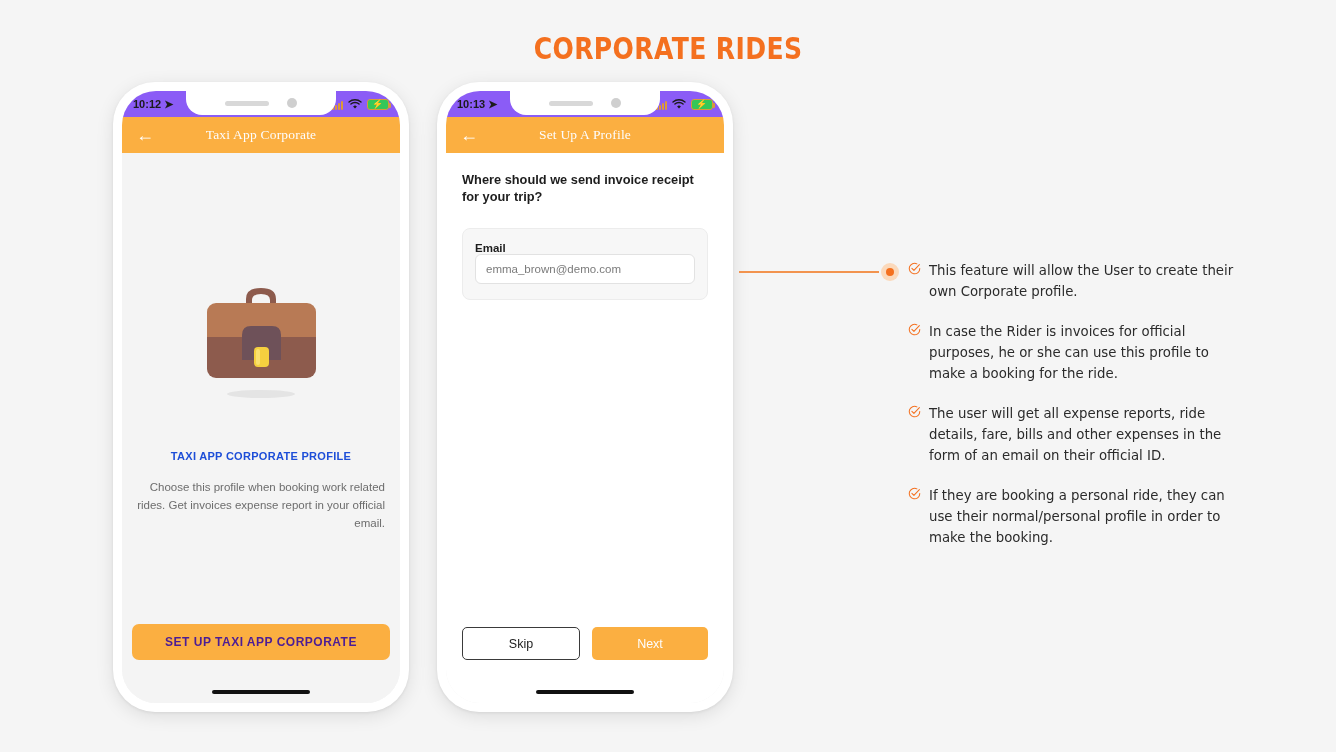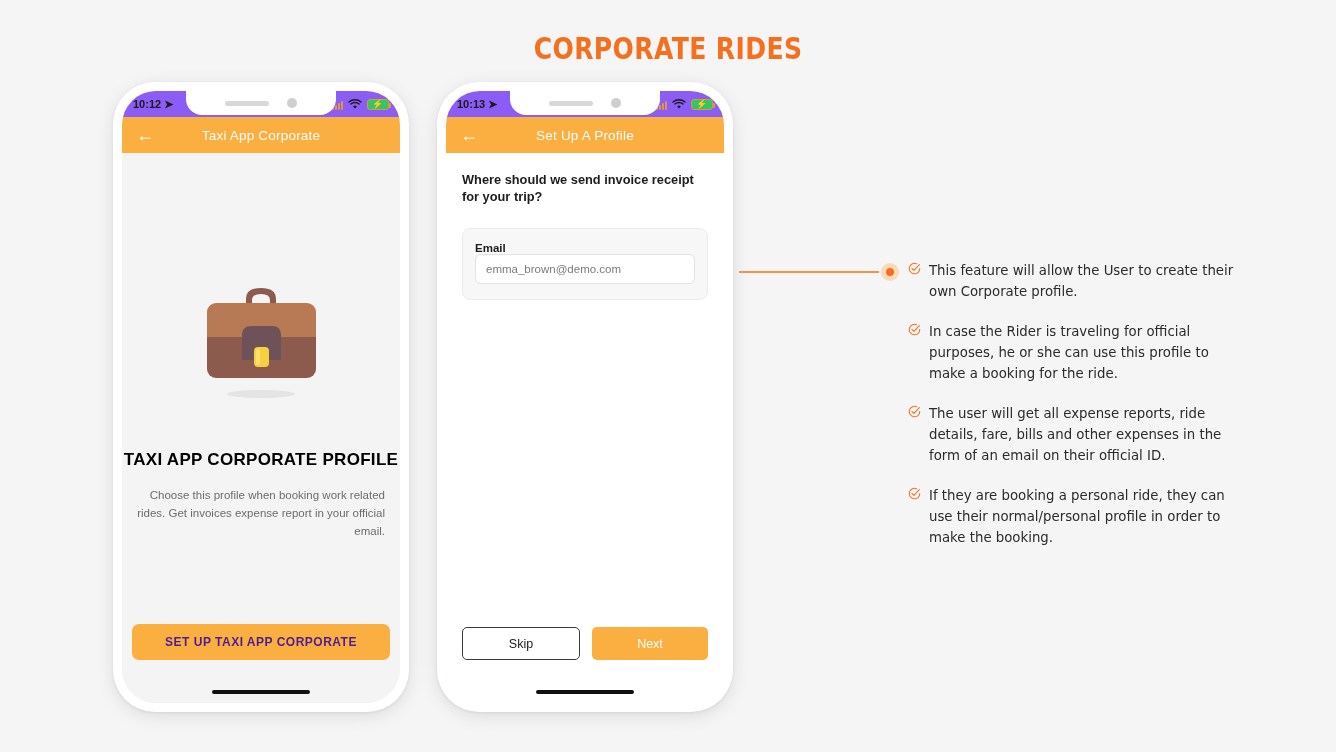--- a/index.html
+++ b/index.html
@@ -122,41 +122,42 @@
     line-height: 1;
     width: 20px;
   }
   .appbar-title {
     position: absolute;
     left: 0; right: 0;
     text-align: center;
     color: #fdfdfd;
     font-size: 13.5px;
     letter-spacing: 0.2px;
+    font-family: Liberation Serif, serif;
   }
 
   
   .body1 {
     position: relative;
     height: 550px;
     background: #f4f4f4;
     display: flex;
     flex-direction: column;
     align-items: center;
   }
   .briefcase-wrap {
     margin-top: 122px;
     position: relative;
     width: 135px; height: 125px;
   }
   .promo-title {
     margin-top: 50px;
-    font-size: 17px;
+    font-size: 11px;
     font-weight: bold;
-    color: #000000;
+    color: #1d4ed8;
     letter-spacing: 0.3px;
     text-align: right;
   }
   .promo-desc {
     margin-top: 17px;
     width: 248px;
     text-align: right;
     font-size: 11.5px;
     line-height: 1.55;
     color: #6d6d6d;
@@ -435,21 +436,21 @@
         <path d="M4.8 7.8 L7.3 10.3 L14 3.3" stroke="#f4701f" stroke-width="1.3" fill="none" stroke-linecap="round" stroke-linejoin="round"></path>
       </svg>
       <div class="note-text">This feature will allow the User to create their own Corporate profile.</div>
     </div>
 
     <div class="note">
       <svg class="check-icon" viewBox="0 0 16 16">
         <path d="M14.5 8 A6.5 6.5 0 1 1 11 2.3" stroke="#f4701f" stroke-width="1.3" fill="none" stroke-linecap="round"></path>
         <path d="M4.8 7.8 L7.3 10.3 L14 3.3" stroke="#f4701f" stroke-width="1.3" fill="none" stroke-linecap="round" stroke-linejoin="round"></path>
       </svg>
-      <div class="note-text">In case the Rider is traveling for official purposes, he or she can use this profile to make a booking for the ride.</div>
+      <div class="note-text">In case the Rider is invoices for official purposes, he or she can use this profile to make a booking for the ride.</div>
     </div>
 
     <div class="note">
       <svg class="check-icon" viewBox="0 0 16 16">
         <path d="M14.5 8 A6.5 6.5 0 1 1 11 2.3" stroke="#f4701f" stroke-width="1.3" fill="none" stroke-linecap="round"></path>
         <path d="M4.8 7.8 L7.3 10.3 L14 3.3" stroke="#f4701f" stroke-width="1.3" fill="none" stroke-linecap="round" stroke-linejoin="round"></path>
       </svg>
       <div class="note-text">The user will get all expense reports, ride details, fare, bills and other expenses in the form of an email on their official ID.</div>
     </div>
 

